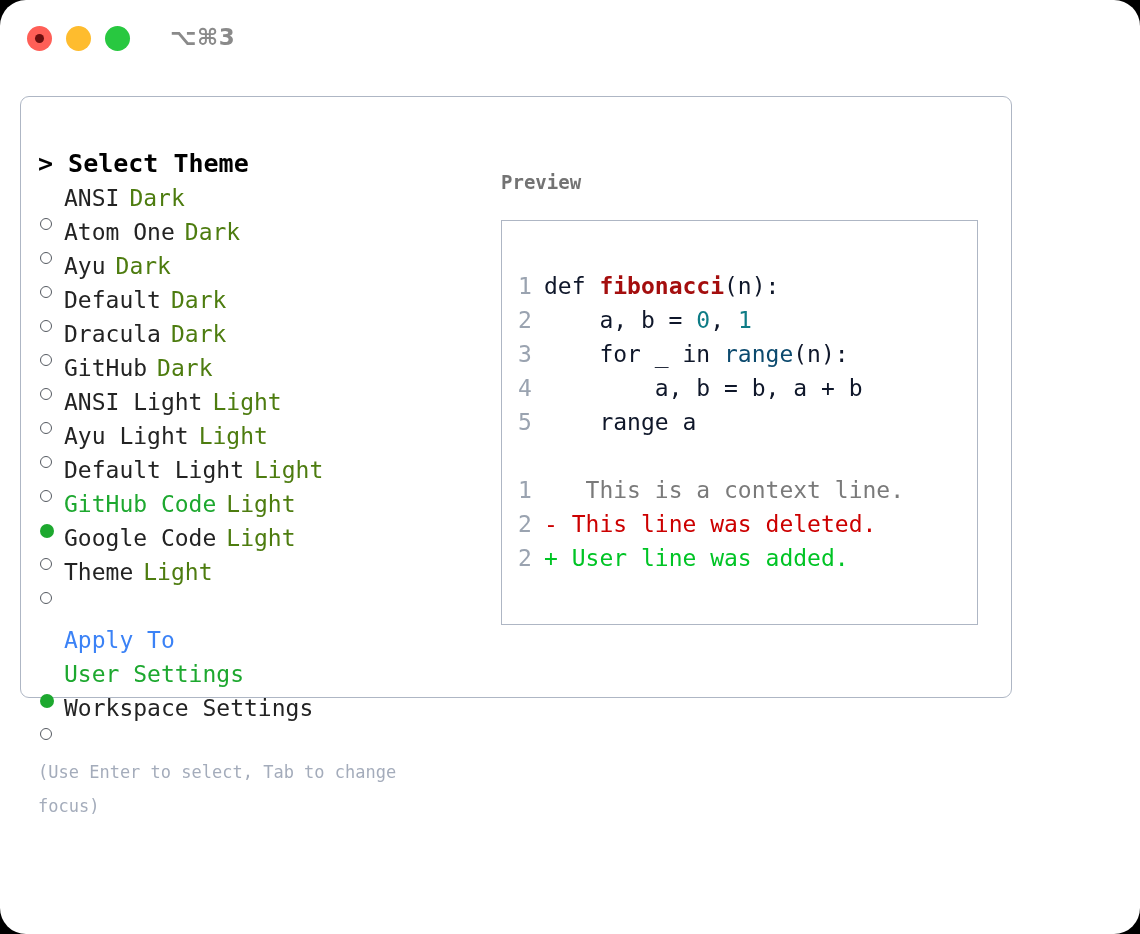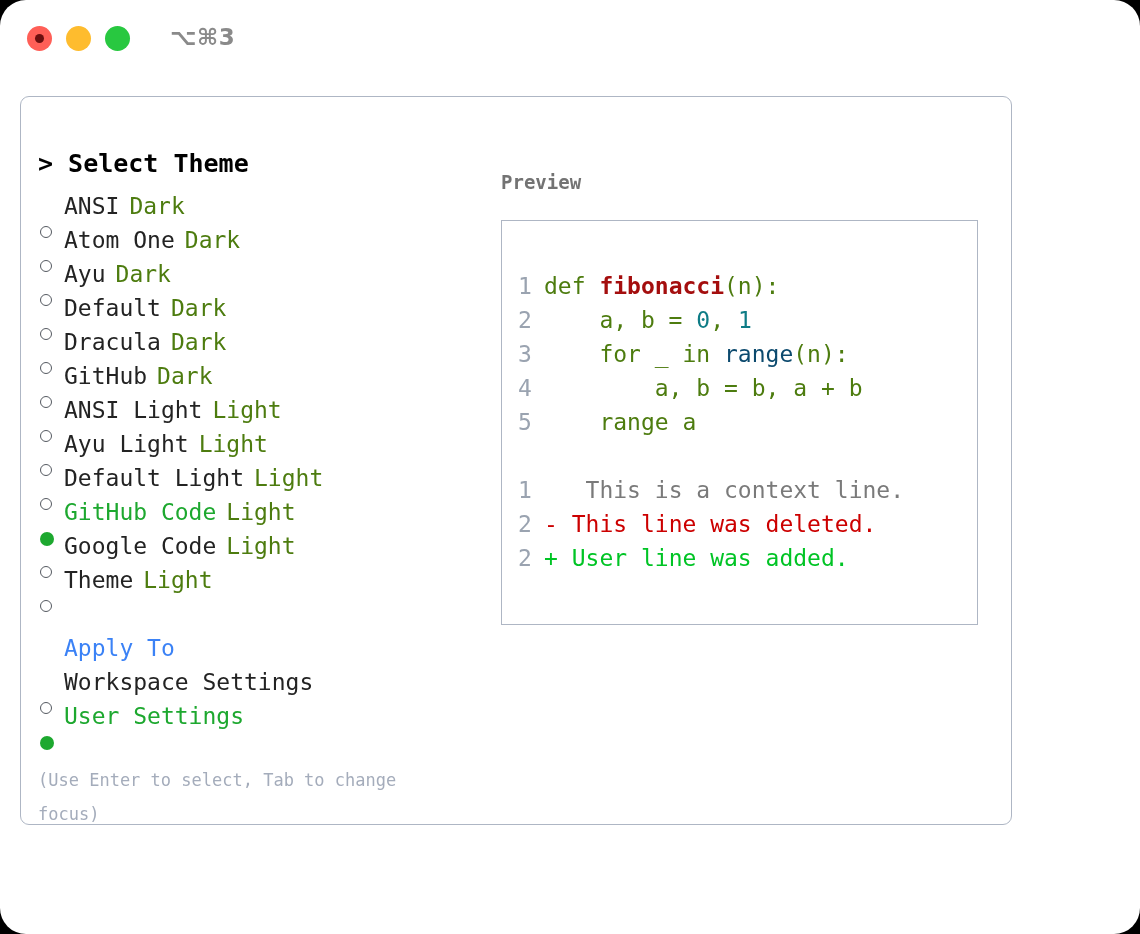--- a/index.html
+++ b/index.html
@@ -65,42 +65,42 @@
     letter-spacing: 0.5px;
     font-family: "DejaVu Sans", sans-serif;
   }
 
   
   .panel {
     position: absolute;
     left: 20px;
     top: 96px;
     width: 992px;
-    height: 729px;
+    height: 602px;
     border: 1.6px solid #aeb6c4;
     border-radius: 9px;
     background: #ffffff;
     box-sizing: border-box;
   }
 
   
   .left-col {
     position: absolute;
     left: 17px;
     top: 50px;
     width: 440px;
   }
   .section-head {
     font-size: 25px;
     font-weight: bold;
     color: #000000;
     line-height: 34px;
     white-space: pre;
   }
-  .theme-list { margin-top: 8px; }
+  .theme-list { margin-top: 0px; }
   .row {
     display: flex;
     align-items: baseline;
     line-height: 34px;
     height: 34px;
     font-size: 23px;
     white-space: pre;
   }
   .bullet {
     width: 26px;
@@ -187,21 +187,21 @@
     line-height: 34px;
     height: 34px;
     white-space: pre;
   }
   .ln {
     width: 26px;
     flex: 0 0 26px;
     color: #9aa3b0;
     text-align: left;
   }
-  .code-text { color: #4d7c0f; }
+  .code-text { color: #0f172a; }
   .tok-fn   { color: #a40e0e; font-weight: bold; }
   .tok-num  { color: #0e7c86; }
   .tok-call { color: #0c4a6e; }
   .blank-line { height: 34px; }
   .diff-context { color: #7a7a7a; }
   .diff-del { color: #cc0000; }
   .diff-add { color: #00c425; }
 </style>
 </head>
 <body>
@@ -234,22 +234,22 @@
           <div class="row"><span class="bullet dot-empty"></span><span class="theme-name">Default Light</span><span class="theme-tag">Light</span></div>
           <div class="row"><span class="bullet dot-filled"></span><span class="theme-name selected">GitHub Code</span><span class="theme-tag">Light</span></div>
           <div class="row"><span class="bullet dot-empty"></span><span class="theme-name">Google Code</span><span class="theme-tag">Light</span></div>
           <div class="row"><span class="bullet dot-empty"></span><span class="theme-name">Theme</span><span class="theme-tag">Light</span></div>
         </div>
 
       <div class="spacer"></div>
 
       <div class="apply-head">Apply To</div>
       <div class="apply-list" id="apply-list">
+          <div class="row"><span class="bullet dot-filled"></span><span class="theme-name selected">User Settings</span></div>
           <div class="row"><span class="bullet dot-empty"></span><span class="theme-name">Workspace Settings</span></div>
-          <div class="row"><span class="bullet dot-filled"></span><span class="theme-name selected">User Settings</span></div>
         </div>
 
       <div class="hint">(Use Enter to select, Tab to change focus)</div>
     </div>
 
     <div class="right-col">
       <div class="preview-head">Preview</div>
       <div class="code-box">
         <div class="code-inner">
           <div id="code-lines">

